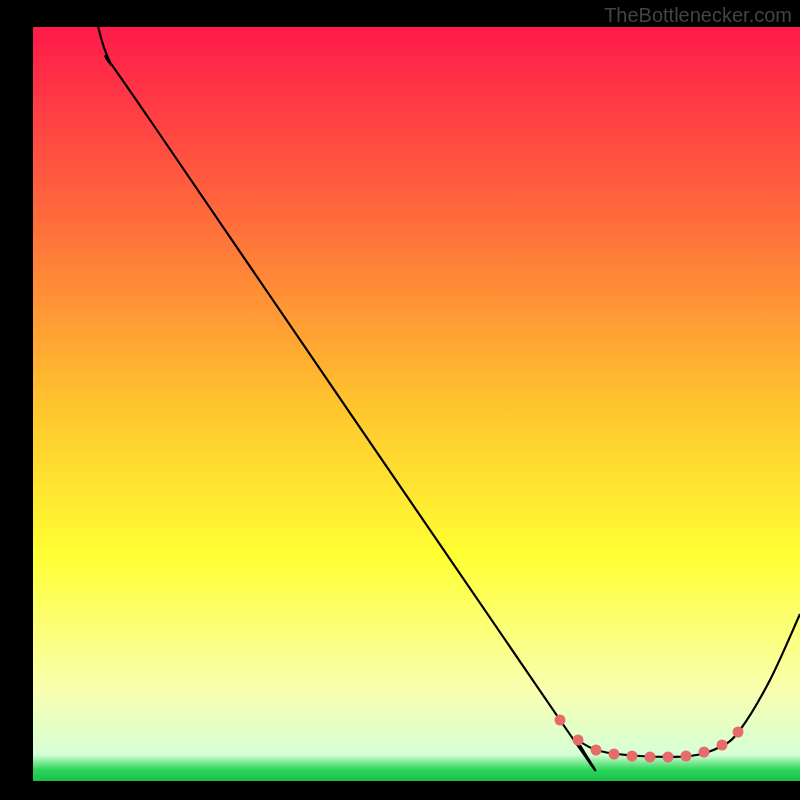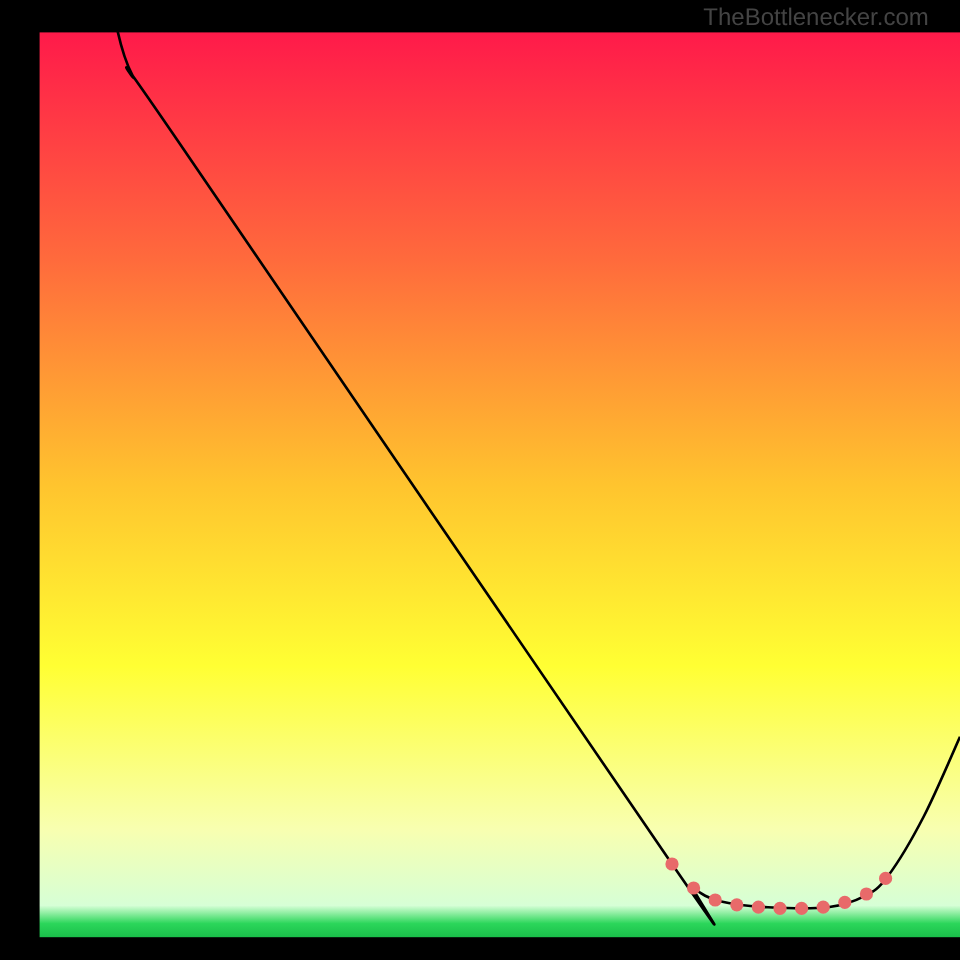--- a/index.html
+++ b/index.html
@@ -14,21 +14,21 @@
   .chart-container {
     position: absolute;
     top: 0;
     left: 0;
     width: 800px;
     height: 800px;
   }
   .watermark {
     position: absolute;
     top: 4px;
-    right: 26px;
+    right: 8px;
     color: #444;
     font-size: 20px;
     font-weight: 500;
     z-index: 10;
   }
   svg {
     display: block;
   }
 </style>
 </head>

